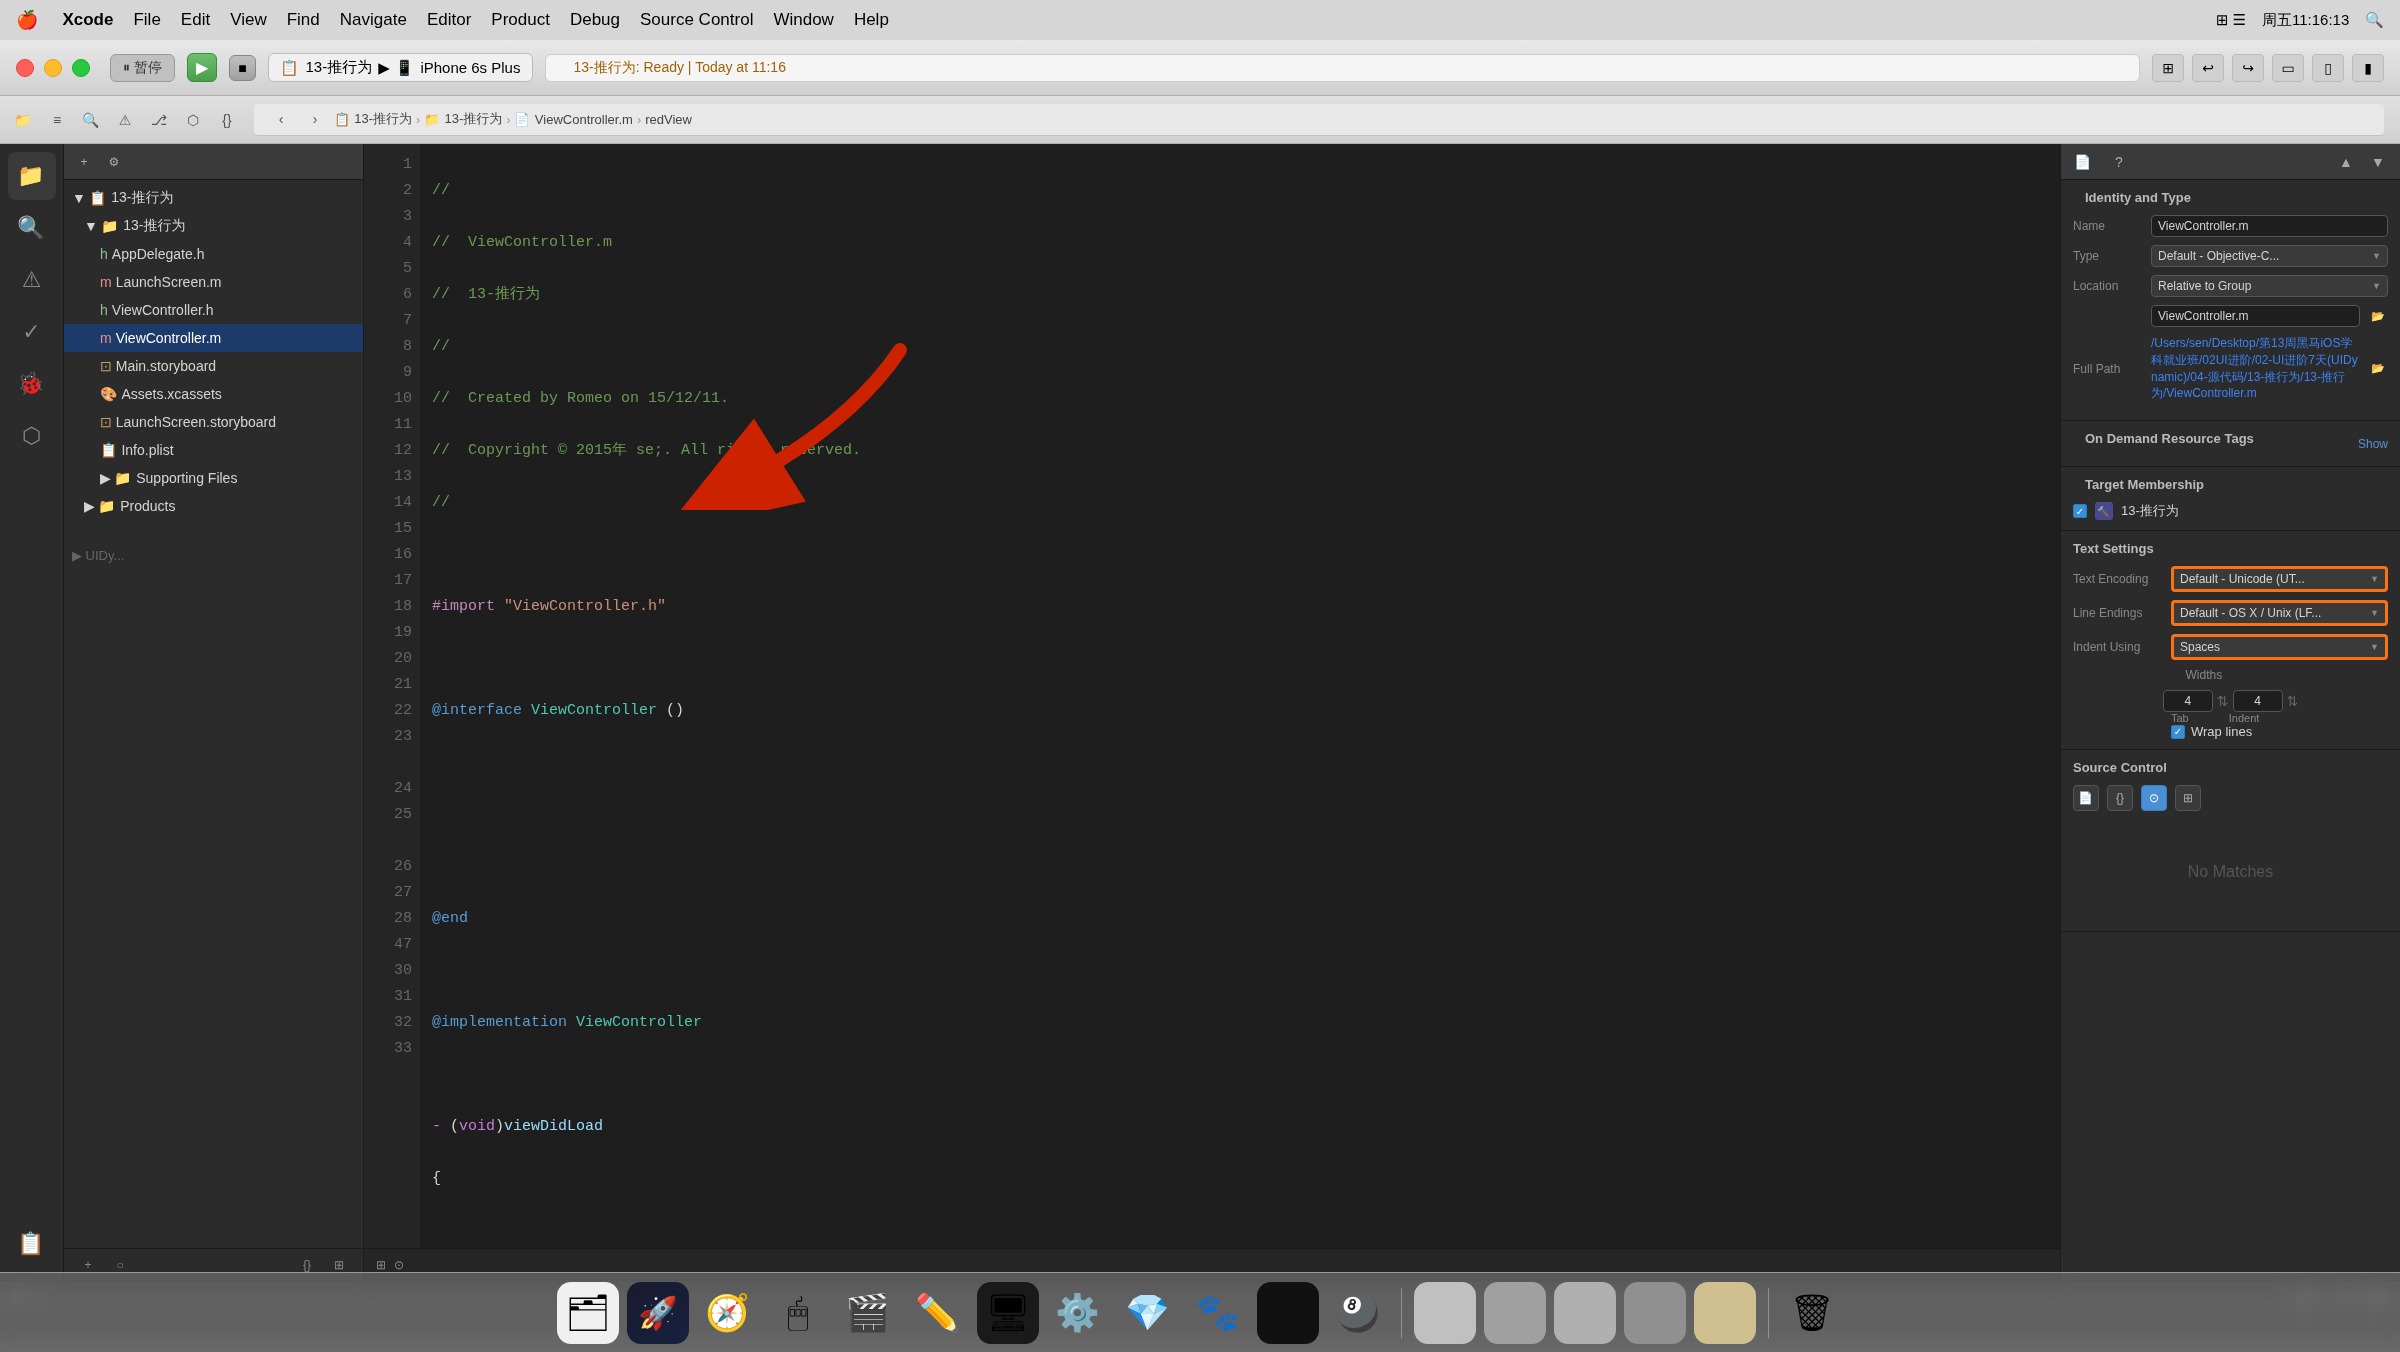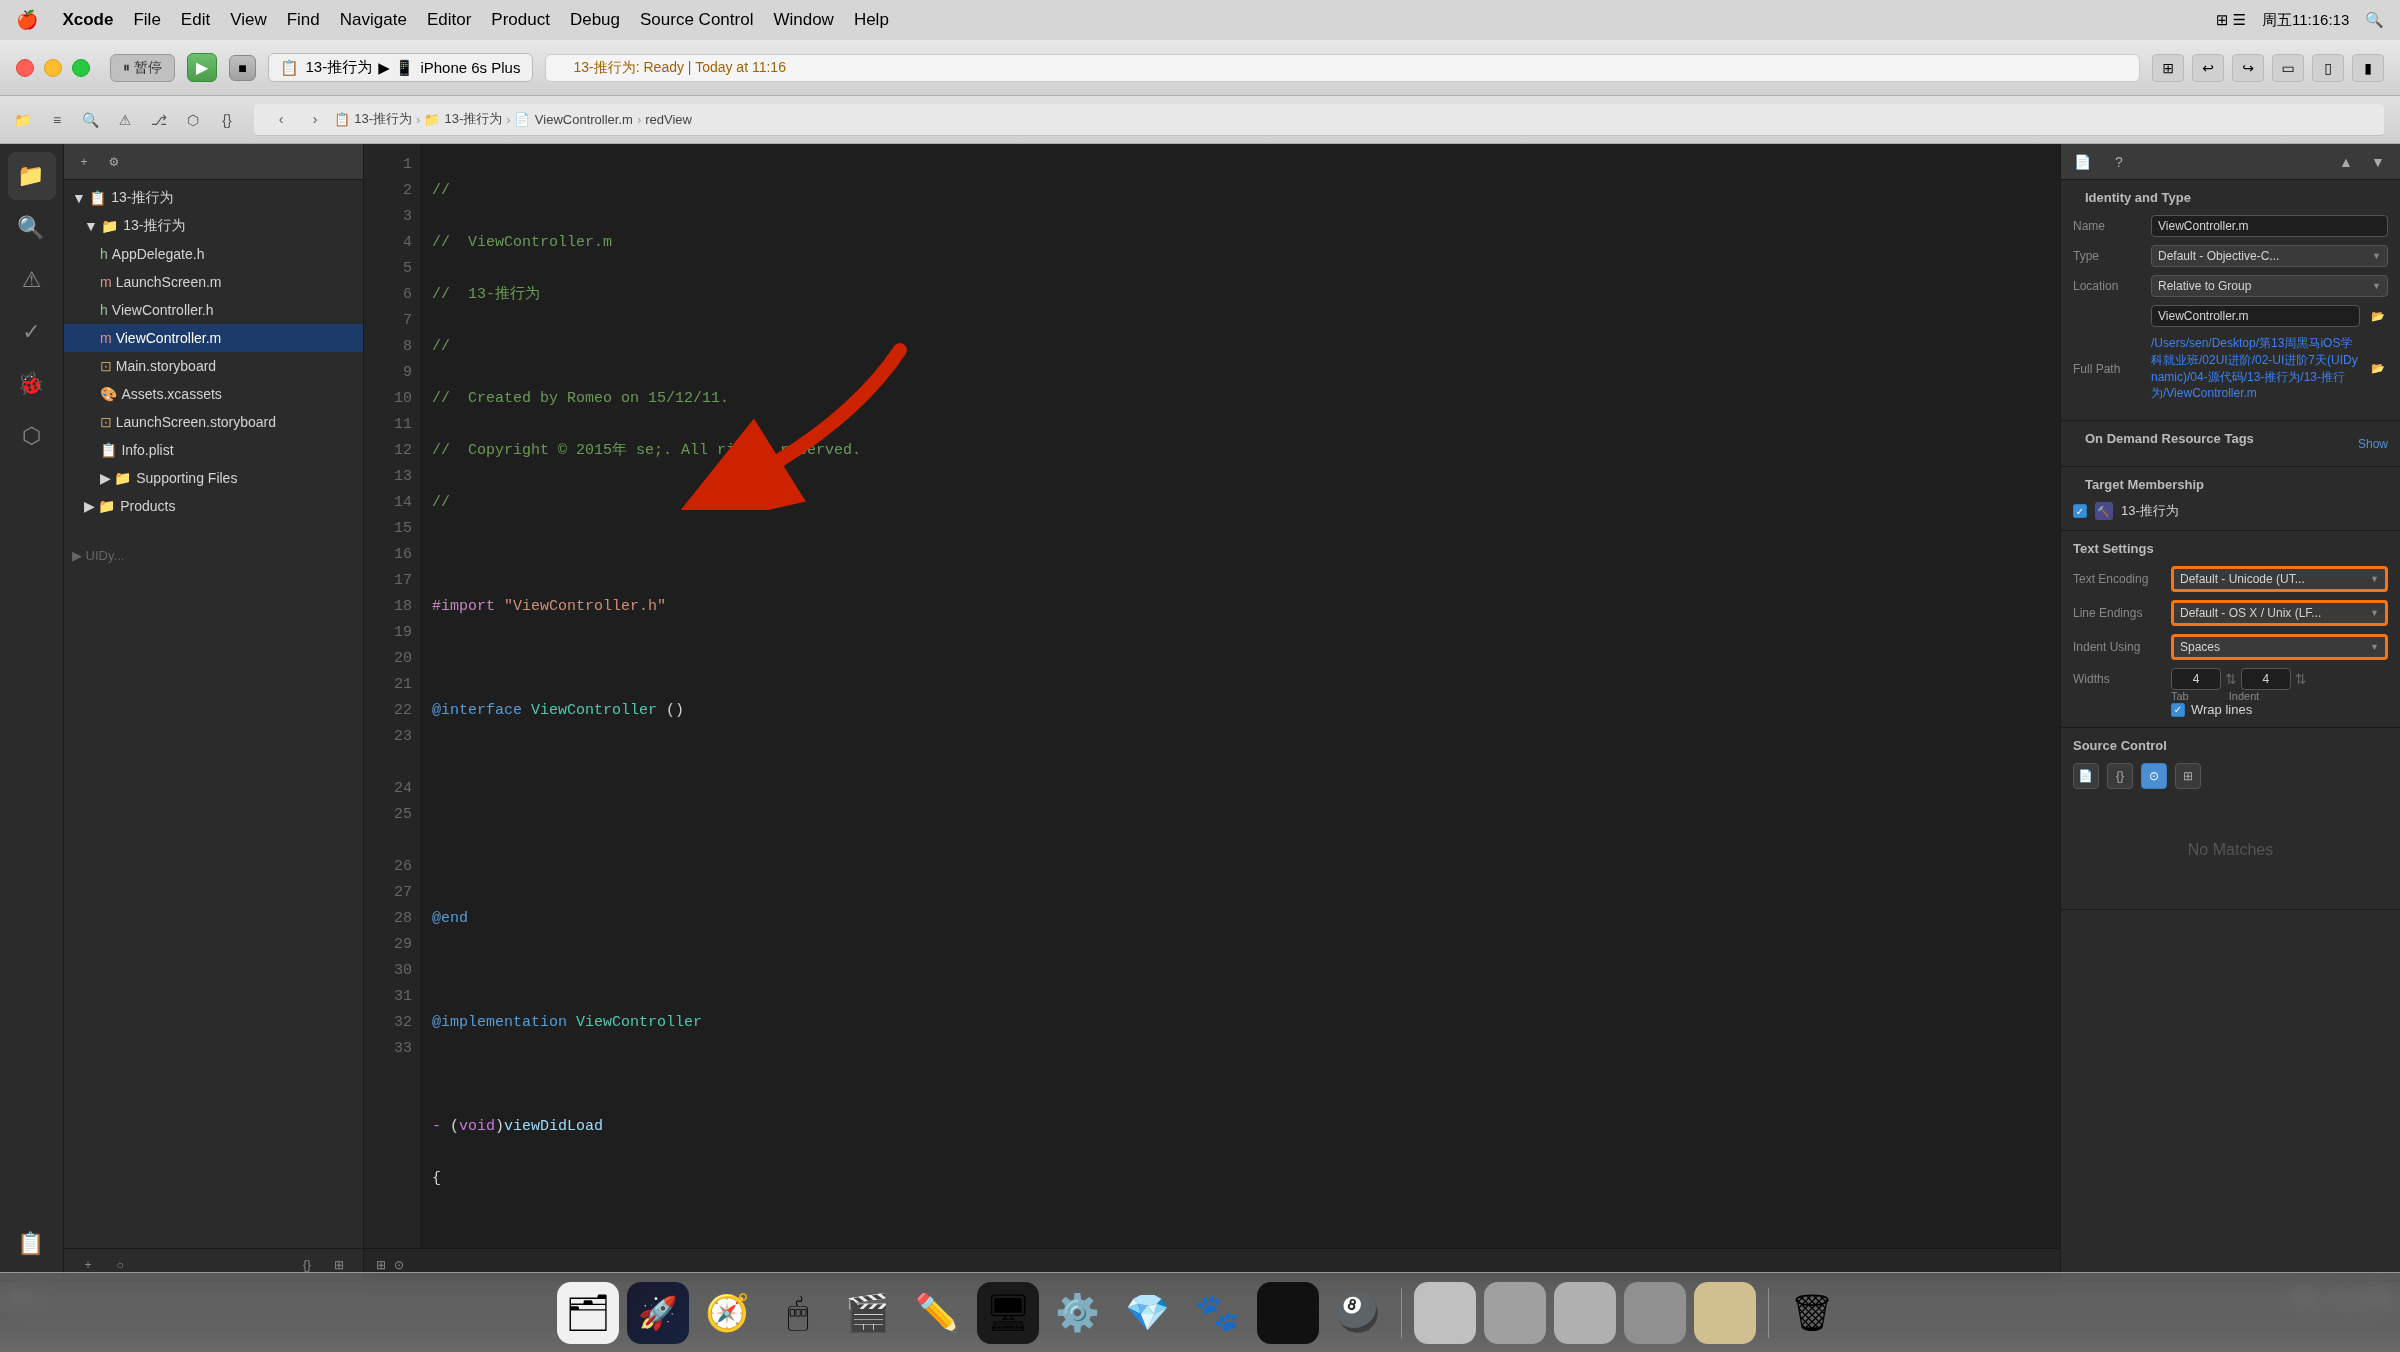--- a/index.html
+++ b/index.html
@@ -575,20 +575,21 @@
       font-size: 12px;
       color: #d4d4d4;
       display: flex;
       align-items: center;
       justify-content: space-between;
     }
     .ts-width-row {
       display: flex;
       align-items: center;
       gap: 8px;
+      flex-direction: column;
     }
     .ts-width-label {
       width: 90px;
       color: #888;
       font-size: 12px;
     }
     .ts-width-input {
       width: 50px;
       background: #1e1e1e;
       border: 1px solid #555;
@@ -831,21 +832,21 @@
           <div>21</div>
           <div>22</div>
           <div>23</div>
           <div>&nbsp;</div>
           <div>24</div>
           <div>25</div>
           <div>&nbsp;</div>
           <div>26</div>
           <div>27</div>
           <div>28</div>
-          <div>29</div>
+          <div>47</div>
           <div>30</div>
           <div>31</div>
           <div>32</div>
           <div>33</div>
         </div>
         <div class="code-content">
 <span class="c-comment line-row">//</span>
 <span class="c-comment line-row">//  ViewController.m</span>
 <span class="c-comment line-row">//  13-推行为</span>
 <span class="c-comment line-row">//</span>

